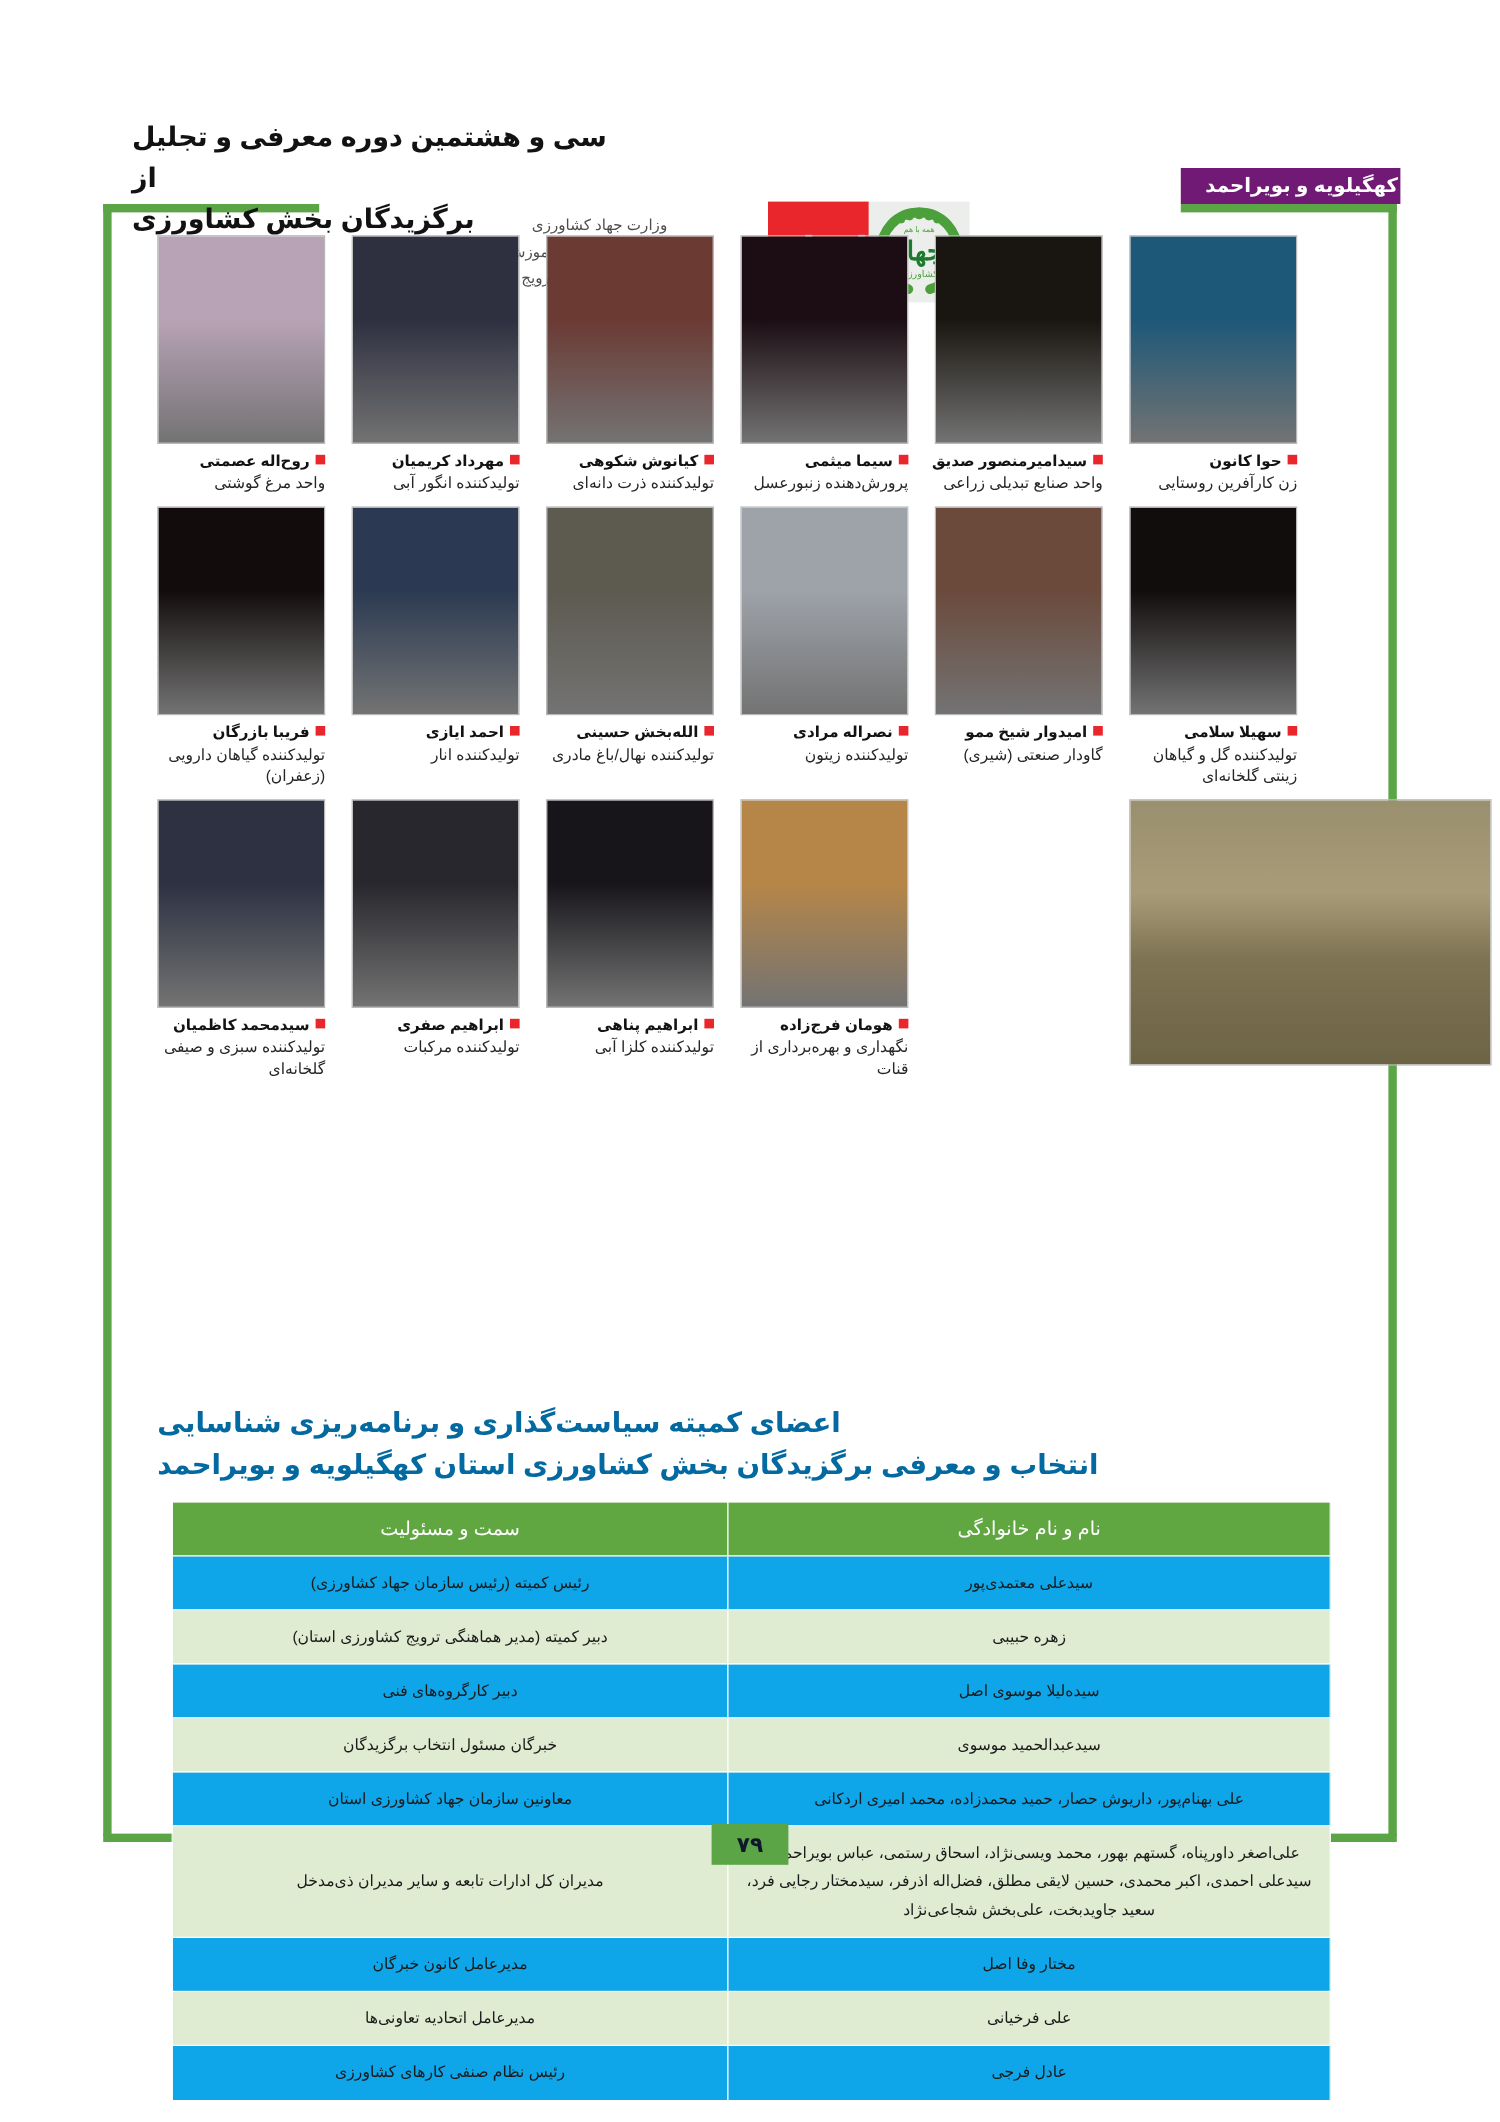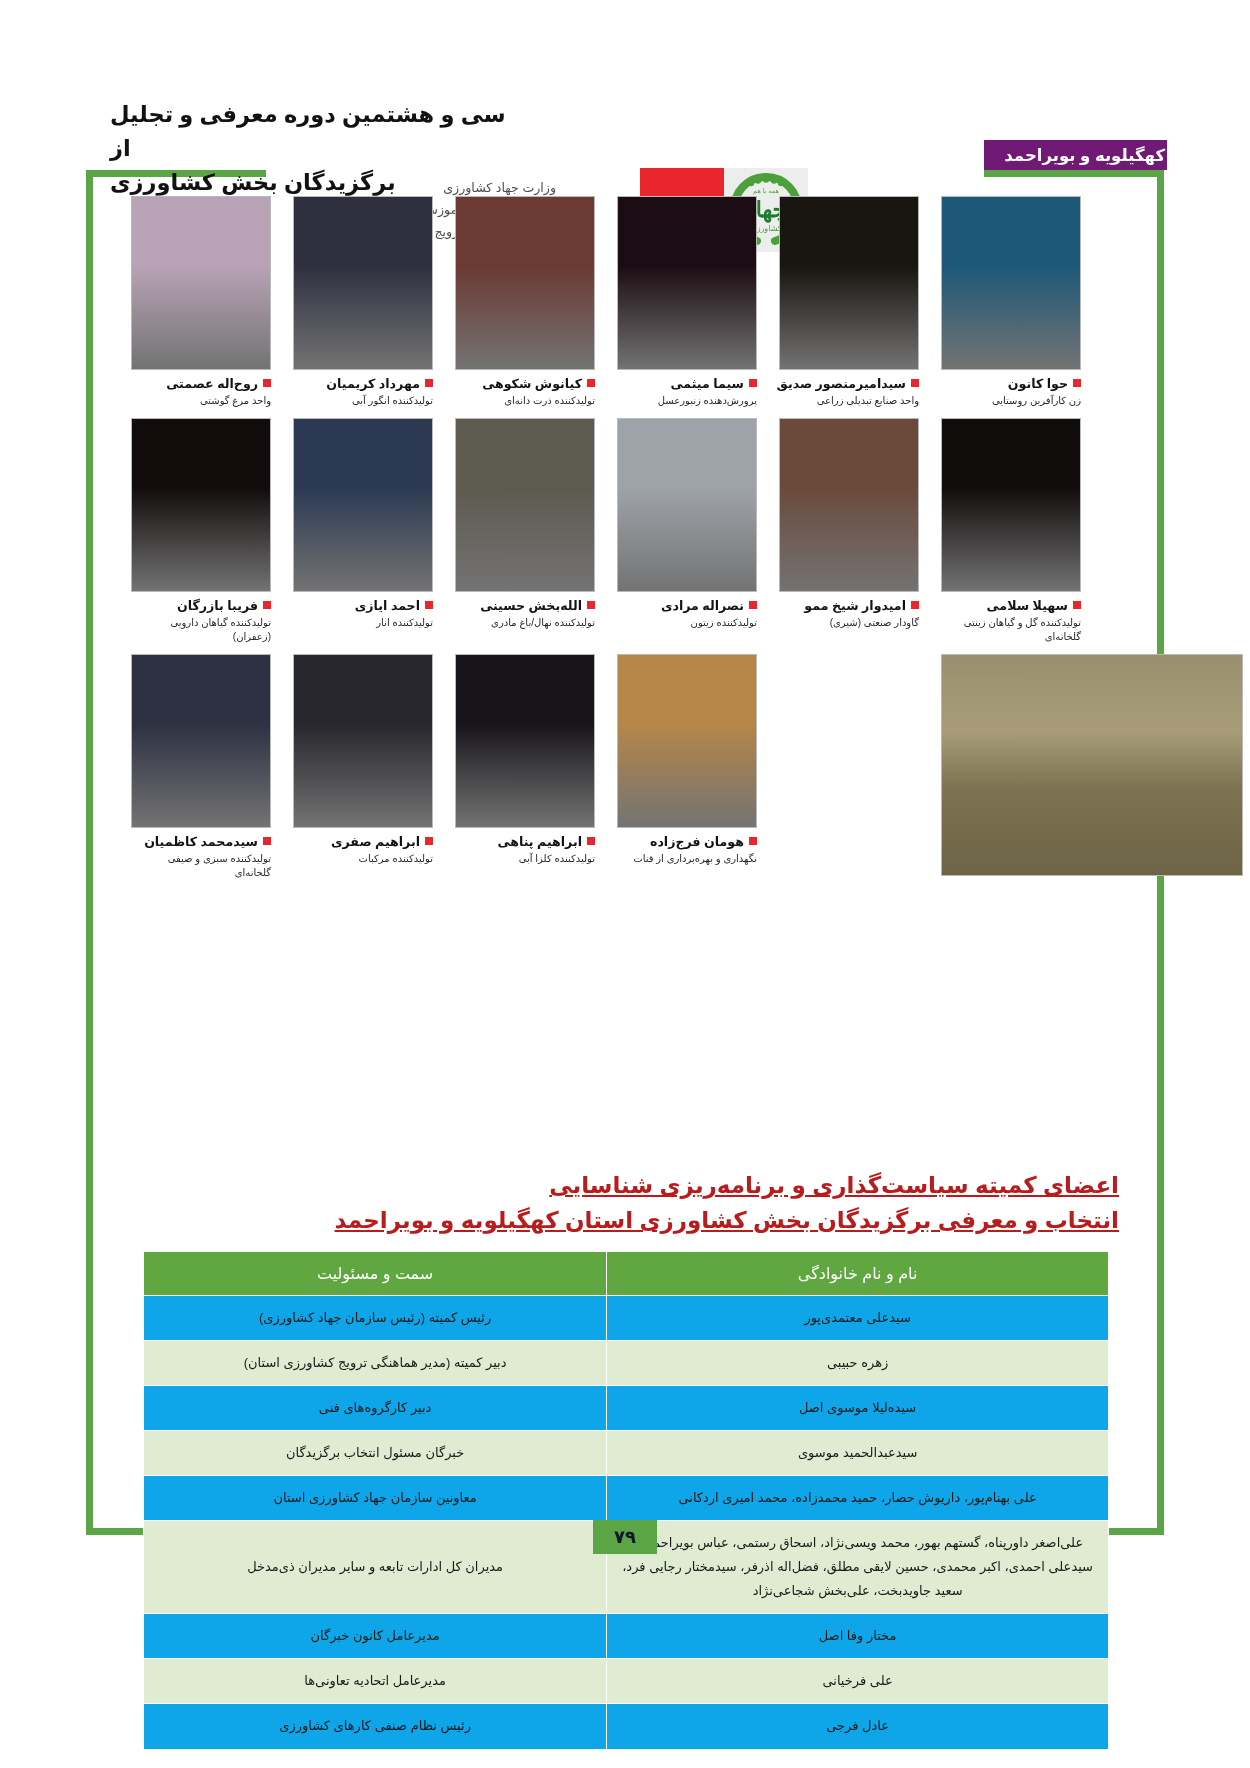--- a/index.html
+++ b/index.html
@@ -174,41 +174,40 @@
     white-space: nowrap;
   }
   .cap-name .bullet {
     display: inline-block;
     width: 8px; height: 8px;
     background: #e8262b;
     margin-left: 5px;
     vertical-align: 1px;
   }
   .cap-desc {
-    font-size: 10px;
+    font-size: 13px;
     color: #262626;
     line-height: 1.38;
     margin-top: 2px;
     letter-spacing: -0.2px;
   }
 
   
   .table-title {
     position: absolute;
     left: 131px;
     right: 131px;
     top: 1168px;
-    text-align: right;
+    text-align: left;
     direction: rtl;
     font-size: 23px;
     font-weight: bold;
-    color: #b91c1c;
+    color: #0369a1;
     line-height: 1.52;
     letter-spacing: -0.4px;
-    text-decoration: underline;
   }
   table.committee {
     position: absolute;
     left: 143px;
     top: 1251px;
     width: 966px;
     border-collapse: collapse;
     direction: rtl;
     table-layout: fixed;
   }

